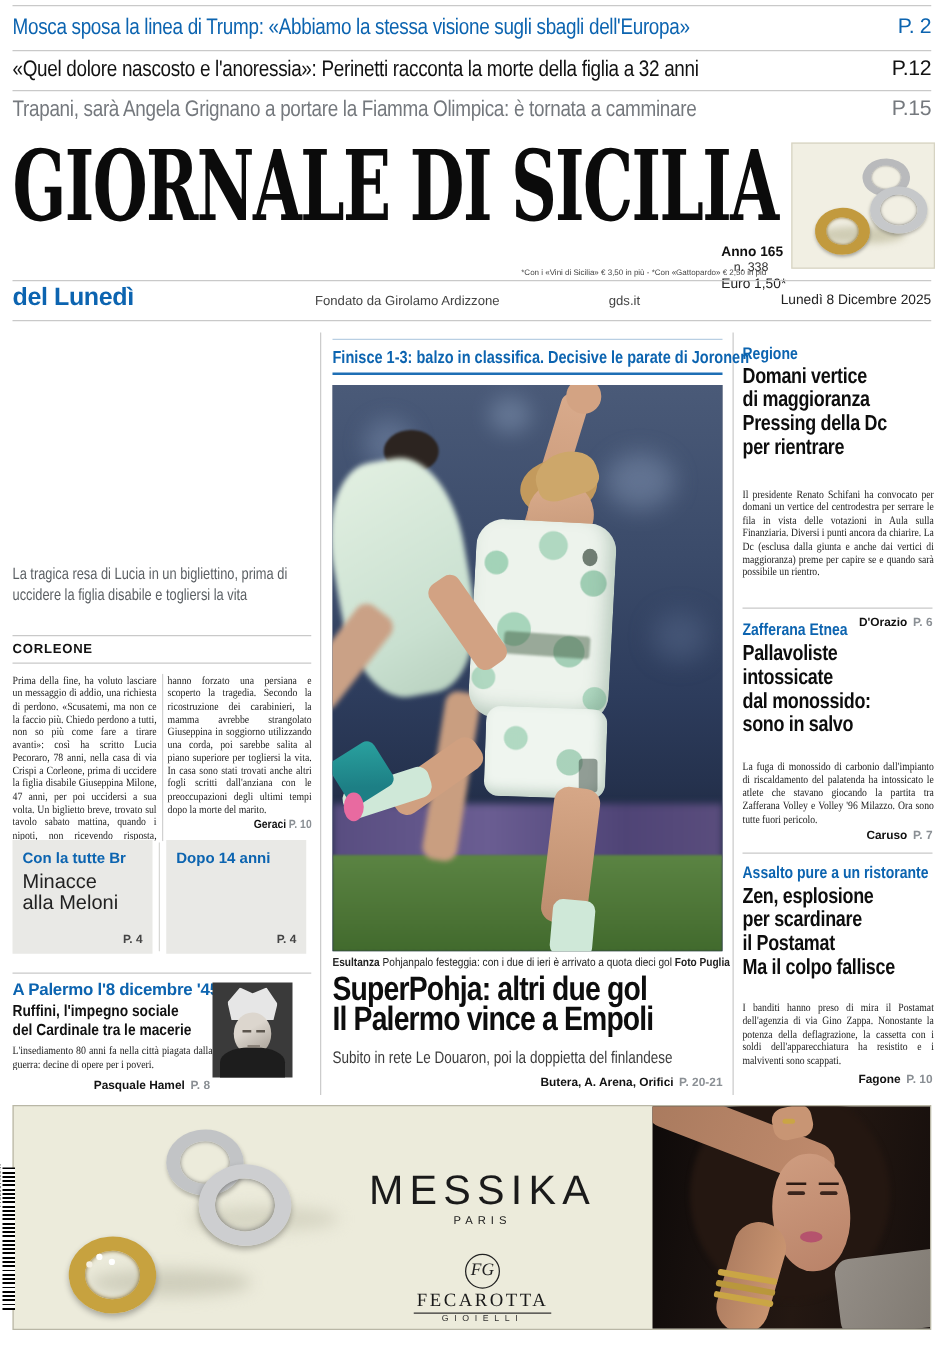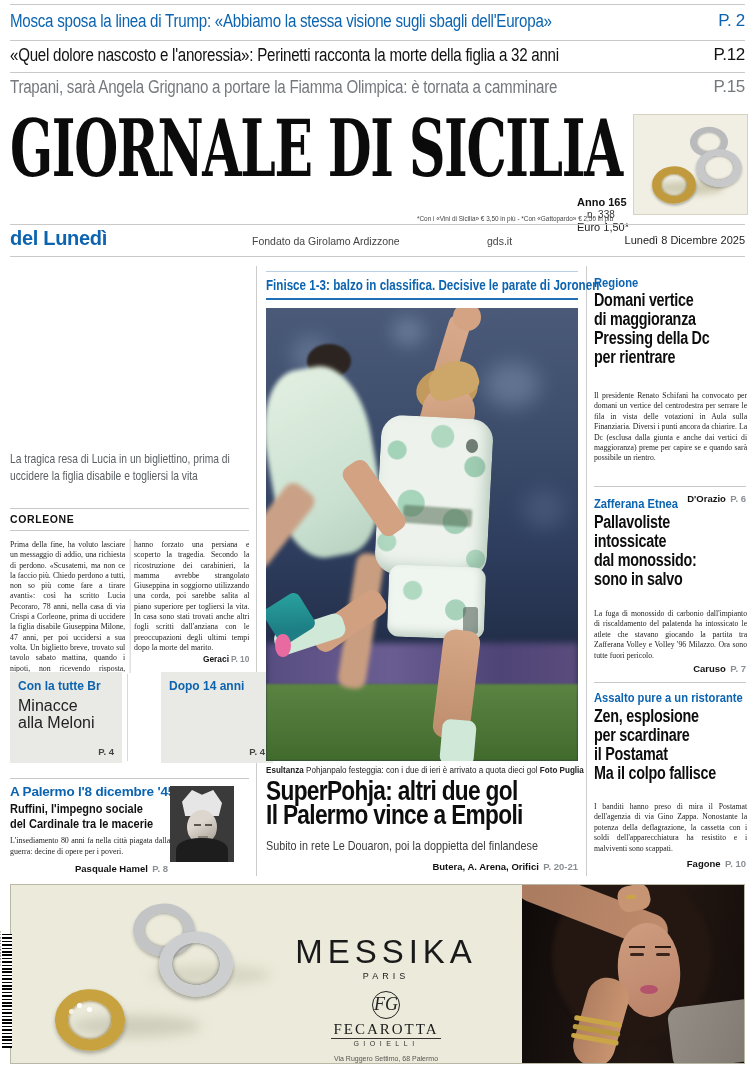--- a/index.html
+++ b/index.html
@@ -71,22 +71,22 @@
         letter-spacing:-.3px;white-space:pre-line;transform:scaleX(.82);transform-origin:0 0;}
   .ra-b{position:absolute;left:594px;width:178px;font-family:"Liberation Serif",serif;font-size:9px;line-height:10.4px;
         text-align:justify;color:#1b1b1b;transform:scaleX(.86);transform-origin:0 0;}
   .ra-bl{position:absolute;left:594px;width:152px;text-align:right;}
   
   .ad{position:absolute;left:10px;top:884px;width:735px;height:180px;background:#ecebdb;border:1px solid #b9b7a6;
       box-sizing:border-box;overflow:hidden;}
   .ad-center{position:absolute;left:225px;top:0;width:300px;text-align:center;}
   .ad-brand{margin-top:48px;font-size:33px;letter-spacing:5px;color:#1a1a1a;font-weight:400;}
   .ad-city{font-size:9px;letter-spacing:4px;color:#1a1a1a;margin-top:0px;}
-  .ad-mono{margin:10px auto 0;width:26px;height:26px;border:1.4px solid #222;border-radius:50%;
-           font-family:"Liberation Serif",serif;font-size:18px;line-height:25px;color:#222;font-style:italic;}
+  .ad-mono{margin:22px auto 0;width:26px;height:26px;border:1.4px solid #222;border-radius:50%;
+           font-family:"Liberation Serif",serif;font-size:14px;line-height:25px;color:#222;font-style:italic;}
   .ad-store{font-family:"Liberation Serif",serif;font-size:15px;letter-spacing:2px;color:#1a1a1a;margin-top:2px;
             border-bottom:1px solid #333;display:inline-block;padding:0 2px;}
   .ad-store-sub{font-size:7px;letter-spacing:4.5px;color:#333;margin-top:1px;}
   .ad-addr{font-size:7px;color:#555;margin-top:8px;}
   .model{position:absolute;left:511px;top:0;width:224px;height:178px;overflow:hidden;
          background:linear-gradient(100deg,#0e0a09 0%,#1c1310 35%,#241812 55%,#150e0c 100%);}
   .barcode{position:absolute;left:2px;top:934px;width:10px;height:114px;
            background:repeating-linear-gradient(180deg,#000 0 1.5px,#fff 1.5px 3.4px);}
   .barcode-num{position:absolute;left:-3px;top:930px;font-size:4.5px;color:#333;writing-mode:vertical-rl;
                transform:rotate(180deg);letter-spacing:.5px;}
@@ -153,21 +153,21 @@
     </div>
   </div>
 
   <div class="gbox" style="left:10px;">
     <div class="k">Con la tutte Br</div>
     <div class="t">Minacce
 alla Meloni</div>
     <div class="p">P. 4</div>
   </div>
   <div class="vrule" style="left:127px;top:674px;height:87px;background:#d8d8d5;"></div>
-  <div class="gbox" style="left:133px;margin-left:28px;">
+  <div class="gbox" style="left:133px;">
     <div class="k">Dopo 14 anni</div>
     <div class="p">P. 4</div>
   </div>
 
   <div class="rule" style="left:10px;top:778px;width:239px;"></div>
   <div class="ruf-k">A Palermo l'8 dicembre '45</div>
   <div class="ruf-t">Ruffini, l'impegno sociale
 del Cardinale tra le macerie</div>
   <div class="ruf-b">L'insediamento 80 anni fa nella città piagata dalla guerra: decine di opere per i poveri.</div>
   <div class="ruf-bl">

